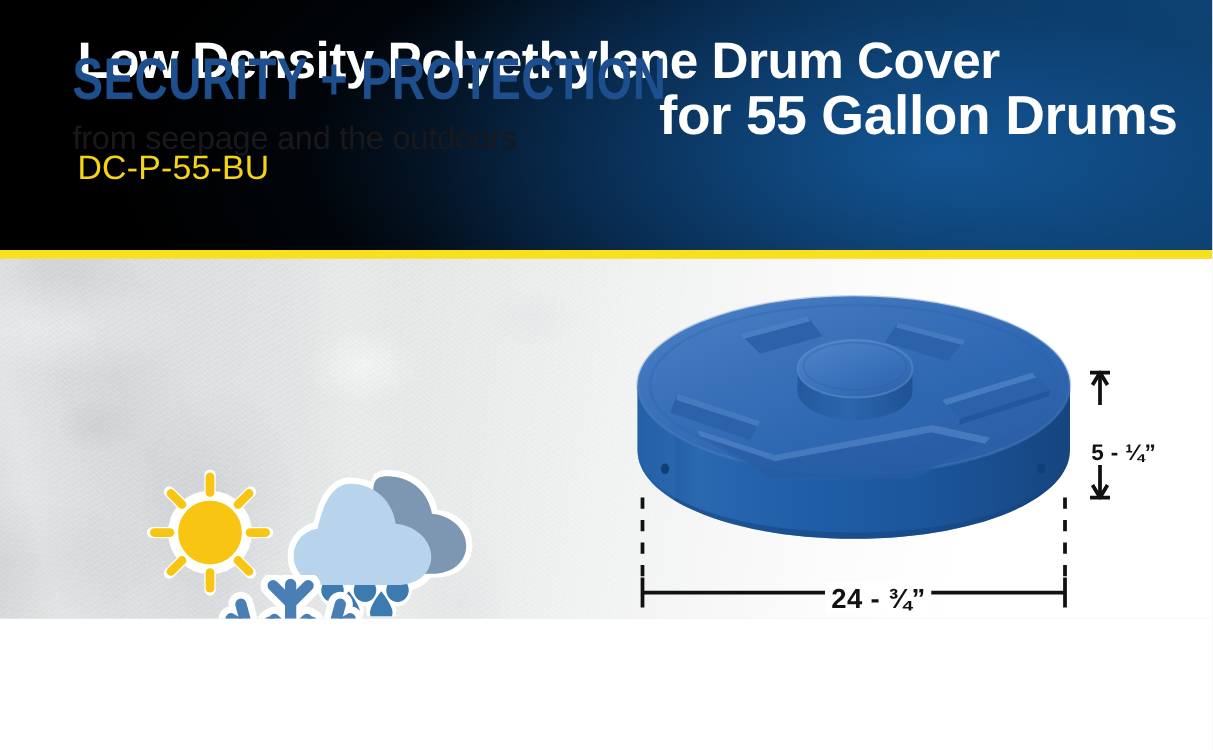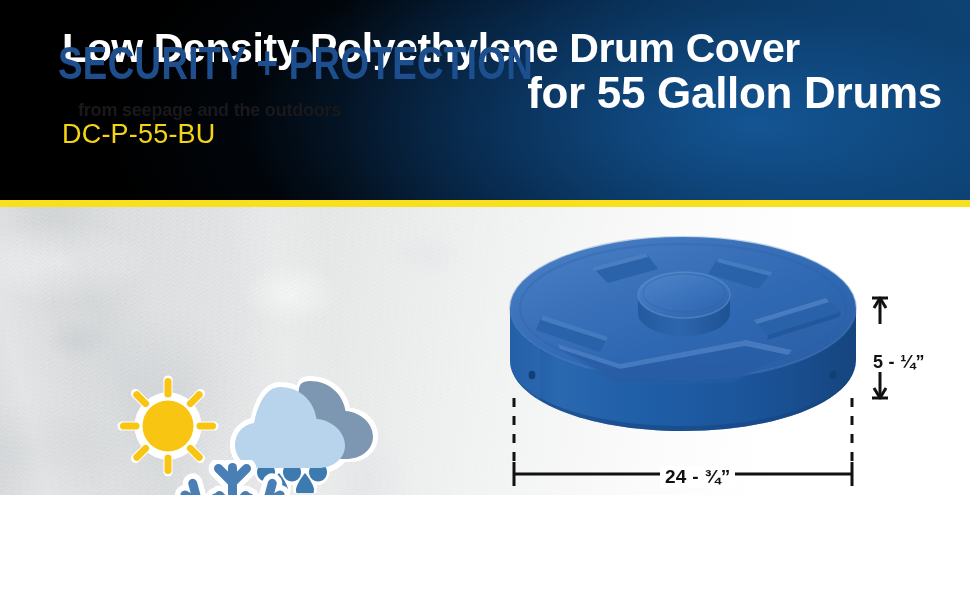--- a/index.html
+++ b/index.html
@@ -133,27 +133,26 @@
     font-size: 47px;
     font-weight: bold;
     letter-spacing: 0.5px;
     line-height: 50px;
     transform: scaleX(0.78);
     transform-origin: left center;
     white-space: nowrap;
   }
   #headline-sub {
     color: #19191b;
-    font-size: 18px;
-    font-weight: bold;
+    font-size: 26px;
+    font-weight: normal;
     letter-spacing: -0.2px;
     line-height: 32px;
     margin-top: 6px;
     white-space: nowrap;
-    margin-left: 20px;
   }
 
   
   #weather-icons {
     position: absolute;
     left: 112px;
     top: 368px;
     width: 280px;
     height: 215px;
     z-index: 4;
@@ -183,21 +182,21 @@
     font-weight: bold;
     letter-spacing: 0.3px;
     white-space: nowrap;
     z-index: 5;
   }
   #dim-width-label {
     position: absolute;
     left: 660px;
     top: 466px;
     color: #111111;
-    font-size: 19px;
+    font-size: 22px;
     font-weight: bold;
     letter-spacing: 0.3px;
     white-space: nowrap;
     z-index: 5;
     background: #ffffff;
     padding: 0 5px;
   }
 
   
   #vestil-logo {

